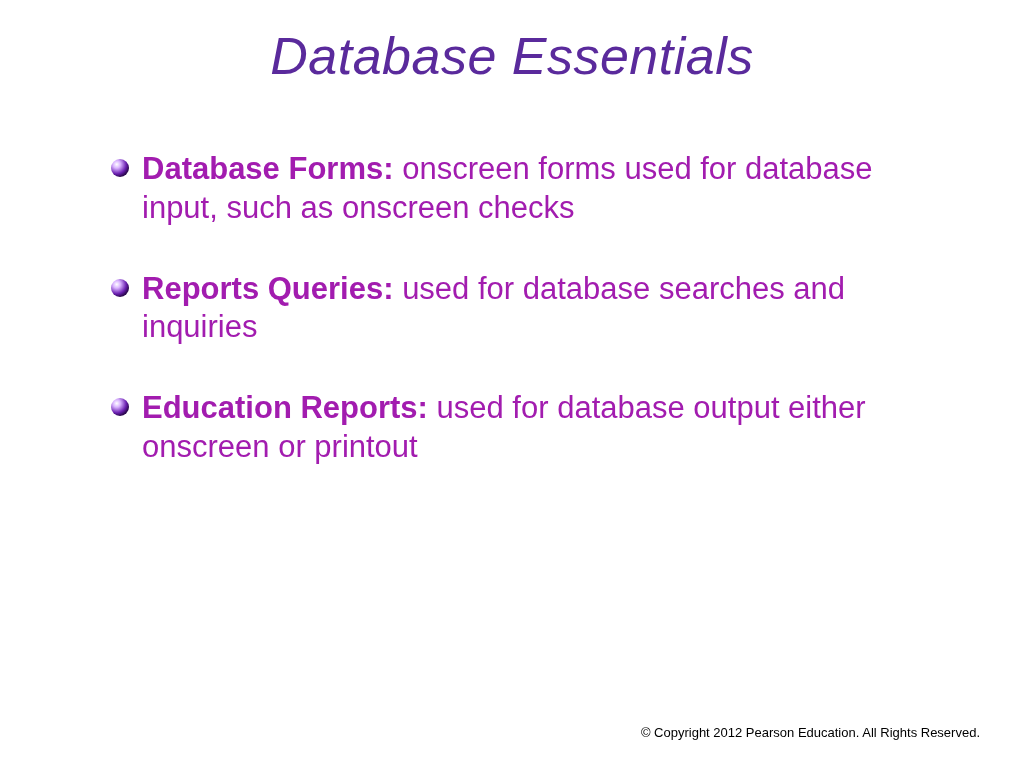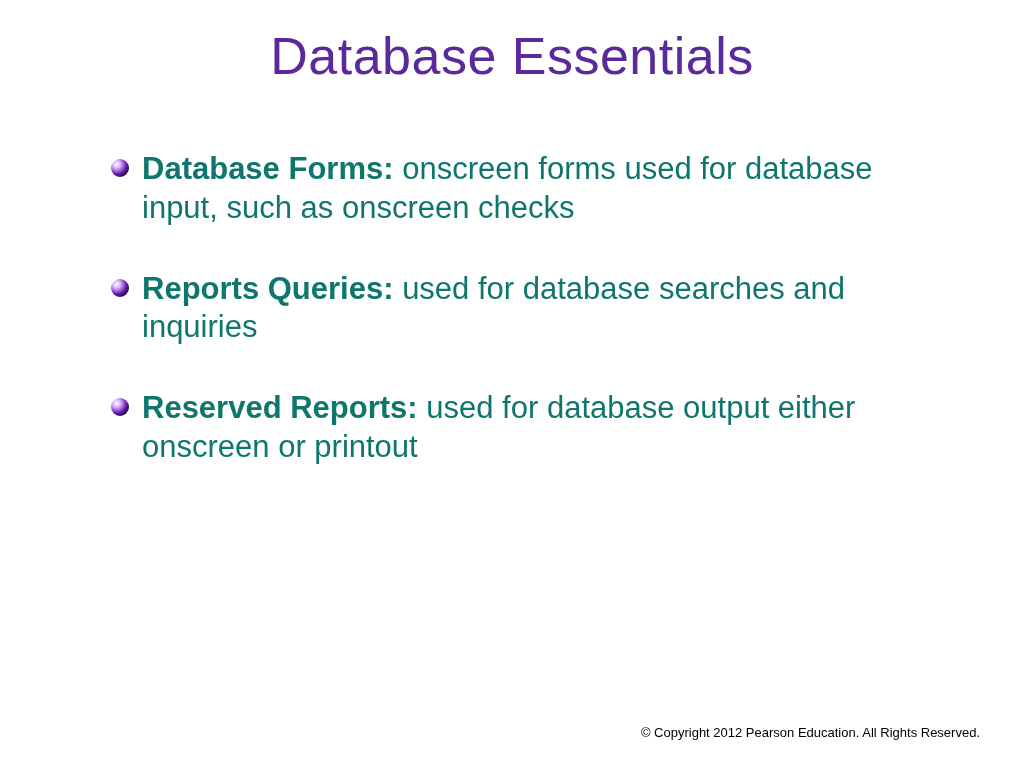--- a/index.html
+++ b/index.html
@@ -21,20 +21,21 @@
   .title {
     position: absolute;
     top: 26px;
     left: 0;
     width: 100%;
     text-align: center;
     font-size: 52px;
     font-weight: 400;
     color: #5a2a9c;
     letter-spacing: 0.5px;
+    font-style: italic;
   }
   .bullets {
     position: absolute;
     top: 150px;
     left: 110px;
     width: 820px;
   }
   .bullet-item {
     display: flex;
     align-items: flex-start;
@@ -43,21 +44,21 @@
   .bullet-icon {
     flex: 0 0 auto;
     width: 20px;
     height: 20px;
     margin-top: 8px;
     margin-right: 12px;
   }
   .bullet-text {
     font-size: 31px;
     line-height: 1.25;
-    color: #0f766e;
+    color: #a21caf;
   }
   .bullet-text .term {
     font-weight: 700;
   }
   .copyright {
     position: absolute;
     right: 44px;
     bottom: 28px;
     font-size: 13px;
     color: #000000;
@@ -119,21 +120,21 @@
               <stop offset="0%" stop-color="#ffffff"></stop>
               <stop offset="30%" stop-color="#d9b3ff"></stop>
               <stop offset="75%" stop-color="#6a1fb0"></stop>
               <stop offset="100%" stop-color="#2e0a52"></stop>
             </radialGradient>
           </defs>
           <circle cx="10" cy="10" r="9" fill="url(#g3)"></circle>
         </svg>
       </span>
       <span class="bullet-text">
-        <span class="term">Reserved Reports:</span><span> used for database output either onscreen or printout</span>
+        <span class="term">Education Reports:</span><span> used for database output either onscreen or printout</span>
       </span>
     </div>
 
   </div>
 
   <div class="copyright">© Copyright 2012 Pearson Education. All Rights Reserved.</div>
 
 </div>
 
 </body></html>

